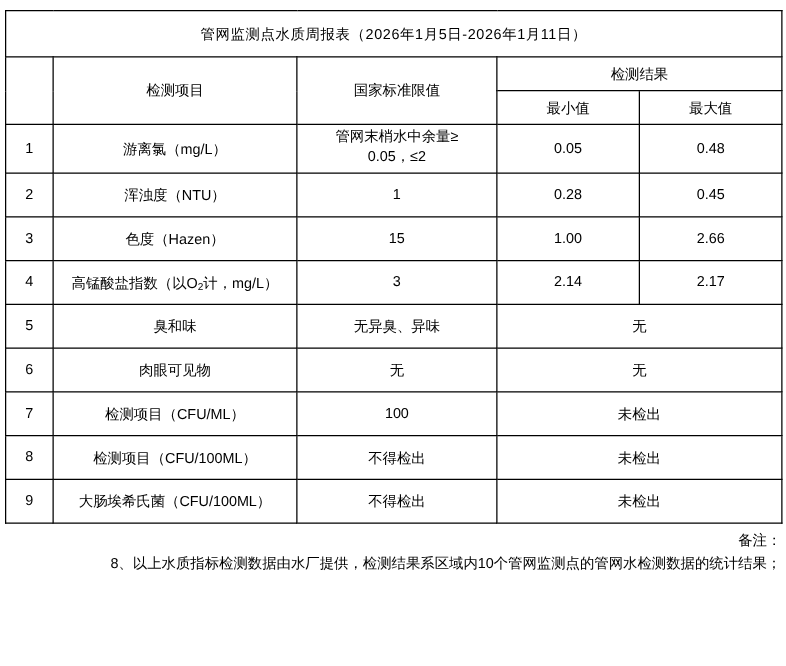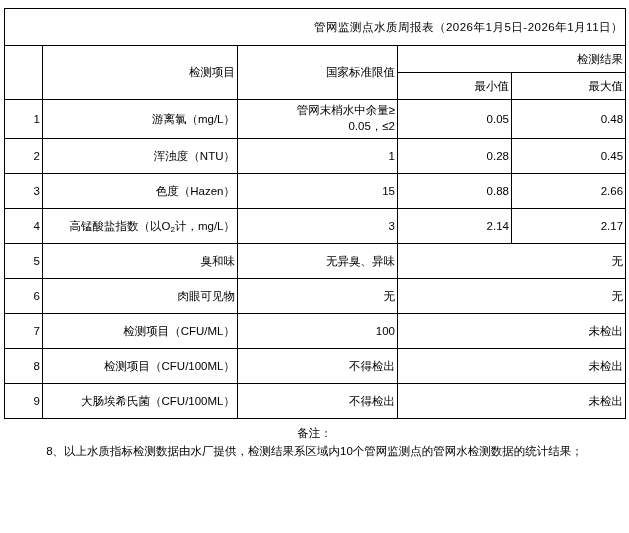--- a/index.html
+++ b/index.html
@@ -24,21 +24,21 @@
   table.report {
     width: 621px;
     border-collapse: collapse;
     table-layout: fixed;
     margin: 0 auto;
   }
   table.report td, table.report th {
     border: 1px solid #000000;
     font-weight: normal;
     font-size: 11.5px;
-    text-align: right;
+    text-align: center;
     vertical-align: middle;
     padding: 0 2px;
   }
   .title-cell {
     font-size: 15.5px;
     font-weight: bold;
     height: 36px;
     letter-spacing: 0.5px;
   }
   .hdr {
@@ -61,21 +61,21 @@
   .limit-two-line {
     line-height: 1.35;
     font-size: 11.5px;
     text-align: center;
   }
   .notes {
     width: 621px;
     margin: 6px auto 0 auto;
     font-size: 11.5px;
     line-height: 1.55;
-    text-align: center;
+    text-align: right;
   }
   .notes div {
     white-space: normal;
   }
   sub {
     font-size: 8px;
     vertical-align: -0.25em;
   }
   .nowrap { white-space: nowrap; }
 </style>
@@ -123,21 +123,21 @@
         <td class="row-cell">浑浊度（NTU）</td>
         <td class="row-cell">1</td>
         <td class="row-cell">0.28</td>
         <td class="row-cell">0.45</td>
       </tr>
 
       <tr>
         <td class="row-cell idx">3</td>
         <td class="row-cell">色度（Hazen）</td>
         <td class="row-cell">15</td>
-        <td class="row-cell">0.88</td>
+        <td class="row-cell">1.00</td>
         <td class="row-cell">2.66</td>
       </tr>
 
       <tr>
         <td class="row-cell idx">4</td>
         <td class="row-cell"><span class="nowrap"><span>高锰酸盐指数（以O</span><sub>2</sub><span>计，mg/L）</span></span></td>
         <td class="row-cell">3</td>
         <td class="row-cell">2.14</td>
         <td class="row-cell">2.17</td>
       </tr>

